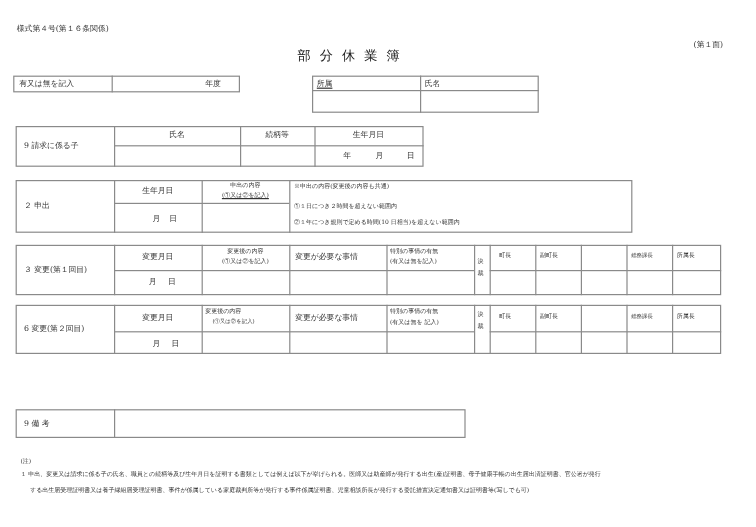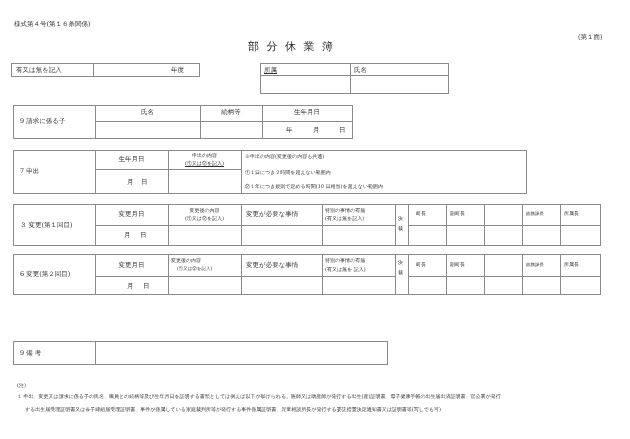--- a/index.html
+++ b/index.html
@@ -52,21 +52,21 @@
 <div class="abs" style="left:201px;top:122px;width:60px;height:16px;"></div>
 <div class="t f6" style="left:286px;top:127px;">年</div>
 <div class="t f6" style="left:313px;top:127px;">月</div>
 <div class="t f6" style="left:339px;top:127px;">日</div>
 
 <div class="box" style="left:13px;top:150px;width:514px;height:44px;"></div>
 <div class="vl" style="left:95px;top:150px;height:44px;"></div>
 <div class="vl" style="left:168px;top:150px;height:44px;"></div>
 <div class="vl" style="left:241px;top:150px;height:44px;"></div>
 <div class="hl" style="left:95px;top:169px;width:146px;"></div>
-<div class="t f6" style="left:20px;top:168px;">7 申出</div>
+<div class="t f6" style="left:20px;top:168px;">２ 申出</div>
 <div class="t f6 c" style="left:95px;top:156px;width:73px;">生年月日</div>
 <div class="t f5 c" style="left:168px;top:153px;width:73px;">申出の内容</div>
 <div class="t f5 c" style="left:168px;top:161px;width:73px;text-decoration:underline;">(①又は②を記入)</div>
 <div class="t f6" style="left:127px;top:179px;">月</div>
 <div class="t f6" style="left:141px;top:179px;">日</div>
 <div class="abs" style="left:169px;top:170px;width:71px;height:23px;"></div>
 <div class="t f5" style="left:245px;top:154px;">※申出の内容(変更後の内容も共通)</div>
 <div class="t f5" style="left:245px;top:170px;">①１日につき２時間を超えない範囲内</div>
 <div class="t f5" style="left:245px;top:184px;">②１年につき規則で定める時間(10 日相当)を超えない範囲内</div>
 

